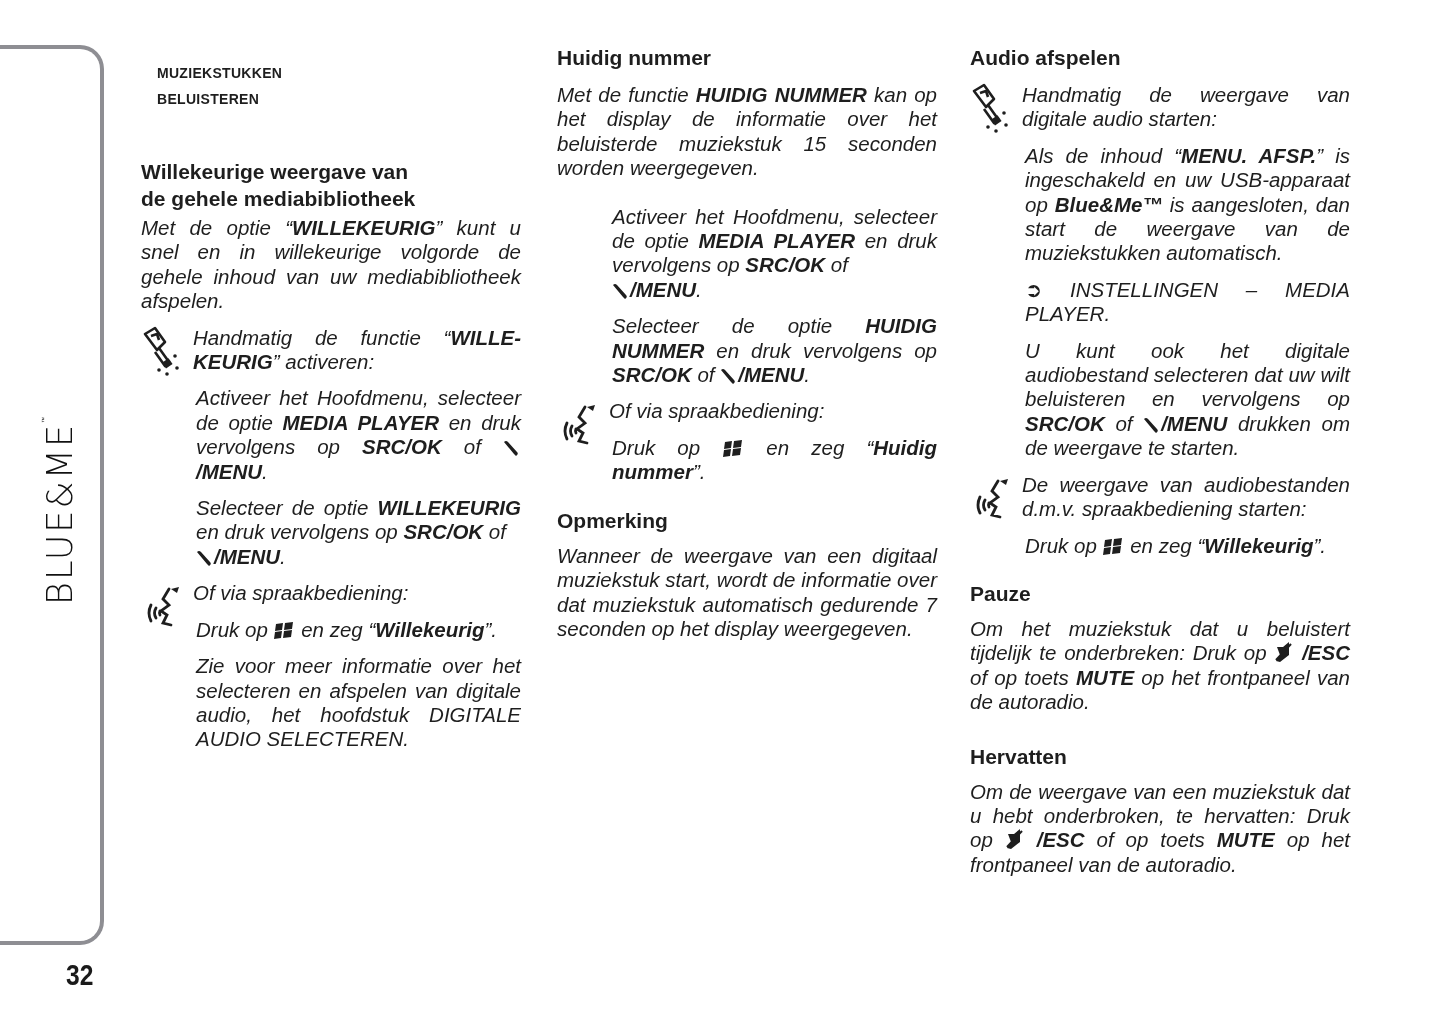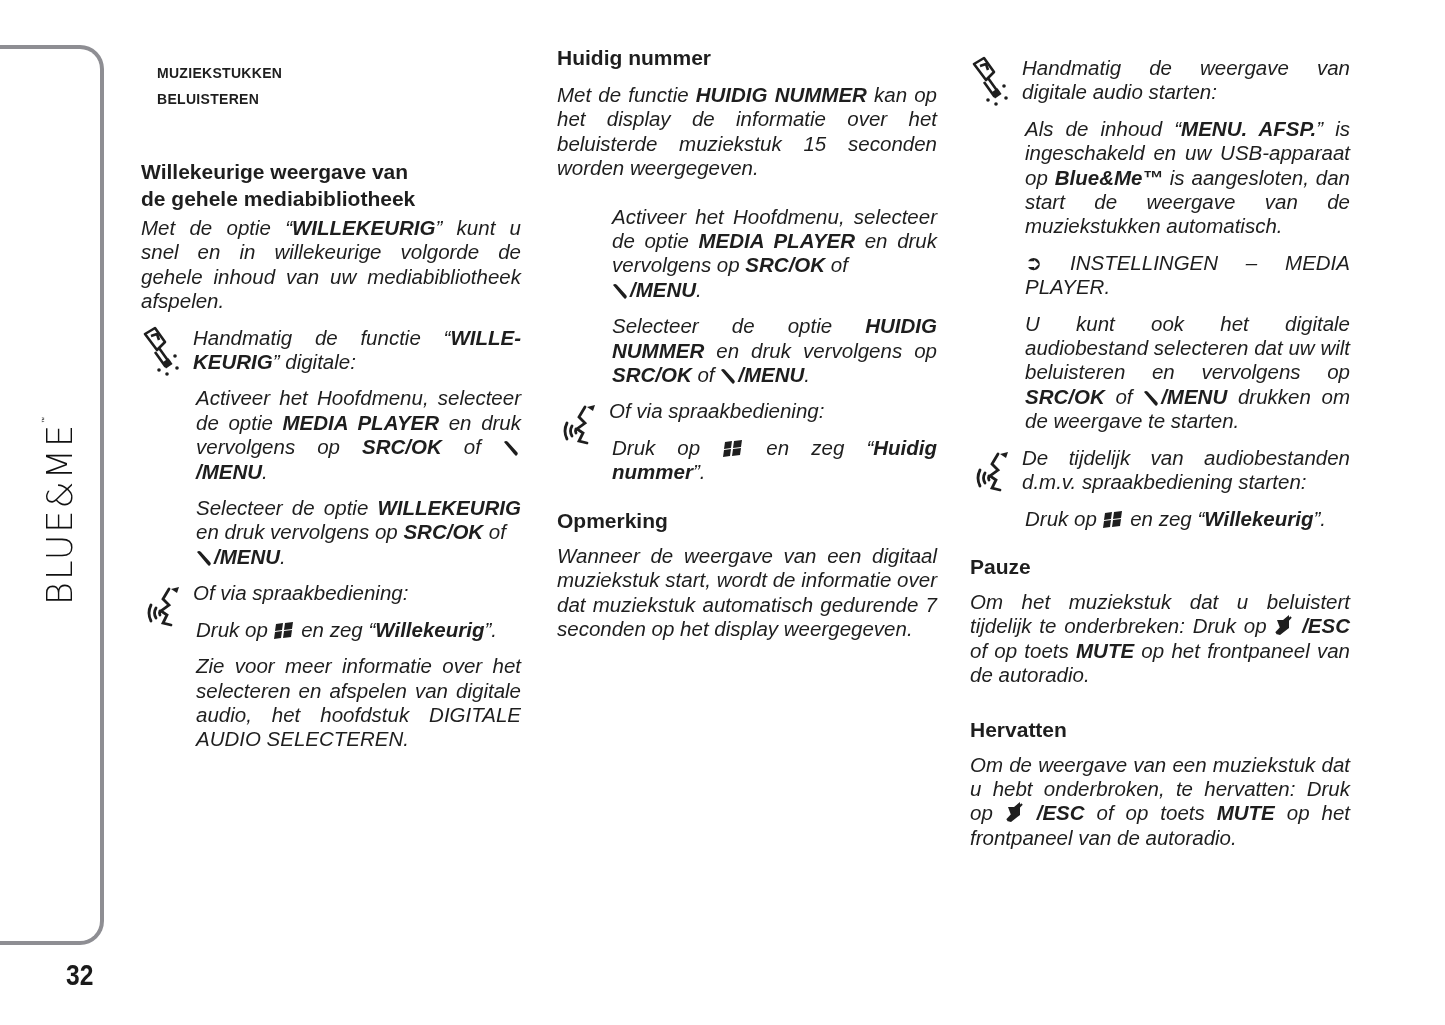--- a/index.html
+++ b/index.html
@@ -60,21 +60,21 @@
           <path d="M18 22 L28 36 L24 40 L14 26"></path>
         </g>
         <rect x="22" y="34" width="8" height="7" fill="#1e1e1e" transform="rotate(-35 26 37)"></rect>
         <g fill="#1e1e1e">
           <circle cx="18" cy="44" r="1.8"></circle>
           <circle cx="34" cy="30" r="1.8"></circle>
           <circle cx="36" cy="42" r="1.8"></circle>
           <circle cx="26" cy="48" r="1.8"></circle>
         </g>
       </svg>
-    <p class="p"><span>Handmatig de functie “</span><b>WILLE­KEURIG</b><span>” digitale:</span></p>
+    <p class="p"><span>Handmatig de functie “</span><b>WILLE­KEURIG</b><span>” activeren:</span></p>
   </div>
   <div class="gap-s"></div>
   <p class="p indent"><span>Activeer het Hoofdmenu, selecteer de optie </span><b>MEDIA PLAYER</b><span> en druk vervolgens op </span><b>SRC/OK</b><span> of </span><svg class="inline-ic" width="18" height="18" viewBox="0 0 18 18">
         <path d="M1 3 Q3 1 5 3 L14 13 Q16 15 13 17 L11 15 Z" fill="#1e1e1e"></path>
       </svg><b>/MENU</b><span>.</span></p>
   <div class="gap-s"></div>
   <p class="p indent"><span>Selecteer de optie </span><b>WILLEKEURIG</b><span> en druk vervolgens op </span><b>SRC/OK</b><span> of </span><br><svg class="inline-ic" width="18" height="18" viewBox="0 0 18 18">
         <path d="M1 3 Q3 1 5 3 L14 13 Q16 15 13 17 L11 15 Z" fill="#1e1e1e"></path>
       </svg><b>/MENU</b><span>.</span></p>
   <div class="gap-s"></div>
@@ -126,20 +126,21 @@
     <p class="p" style="margin-left:3px"><span>Druk op </span><svg class="inline-ic" width="22" height="18" viewBox="0 0 22 18">
           <path d="M3 2 L10 1 L9 8 L2 9 Z M12 1 L20 0 L19 7 L11 8 Z M2 10 L9 9 L8 16 L1 17 Z M11 9 L19 8 L18 15 L10 16 Z" fill="#1e1e1e"></path>
         </svg><span> en zeg “</span><b>Huidig nummer</b><span>”.</span></p>
   </div>
   <div class="gap-m"></div>
   <h2 class="h-sub">Opmerking</h2>
   <p class="p" style="margin-top:10px">Wanneer de weergave van een digitaal muziekstuk start, wordt de informatie over dat muziekstuk automatisch gedurende 7 seconden op het display weergegeven.</p>
 </div>
 
 <div class="col col3">
+  <h2 class="h-sub">Audio afspelen</h2>
   <div style="height:12px"></div>
   <div class="icon-row">
     <svg class="ic" viewBox="0 0 44 50">
         <g fill="none" stroke="#1e1e1e" stroke-width="2.6" stroke-linejoin="round">
           <path d="M4 8 L14 2 L24 16 L16 24 Z"></path>
           <path d="M10 10 l6 -2 l2 6"></path>
           <path d="M18 22 L28 36 L24 40 L14 26"></path>
         </g>
         <rect x="22" y="34" width="8" height="7" fill="#1e1e1e" transform="rotate(-35 26 37)"></rect>
         <g fill="#1e1e1e">
@@ -163,21 +164,21 @@
   <div class="icon-row">
     <svg class="ic" viewBox="0 0 44 50" style="top:2px">
         <g fill="none" stroke="#1e1e1e" stroke-width="2.8" stroke-linecap="round">
           <path d="M28 6 L22 16 L28 22 L20 28 L26 32 L22 40 L30 42"></path>
           <path d="M10 22 Q6 30 10 38"></path>
           <path d="M15 25 Q12 30 15 35"></path>
           <path d="M19 28 Q18 30 19 32"></path>
         </g>
         <path d="M30 6 L38 4 L36 10 Z" fill="#1e1e1e"></path>
       </svg>
-    <p class="p">De tijdelijk van audiobestanden d.m.v. spraakbediening starten:</p>
+    <p class="p">De weergave van audiobestanden d.m.v. spraakbediening starten:</p>
     <div class="gap-s"></div>
     <p class="p" style="margin-left:3px"><span>Druk op </span><svg class="inline-ic" width="22" height="18" viewBox="0 0 22 18">
           <path d="M3 2 L10 1 L9 8 L2 9 Z M12 1 L20 0 L19 7 L11 8 Z M2 10 L9 9 L8 16 L1 17 Z M11 9 L19 8 L18 15 L10 16 Z" fill="#1e1e1e"></path>
         </svg><span> en zeg “</span><b>Willekeurig</b><span>”.</span></p>
   </div>
   <div class="gap-m"></div>
   <h2 class="h-sub">Pauze</h2>
   <p class="p" style="margin-top:10px"><span>Om het muziekstuk dat u beluistert tijdelijk te onderbreken: Druk op </span><svg class="inline-ic" width="20" height="22" viewBox="0 0 20 22">
         <path d="M3 6 L9 6 L15 1 L15 14 L6 21 L2 20 L6 14 Z" fill="#1e1e1e"></path>
         <path d="M2 19 L17 3" stroke="#1e1e1e" stroke-width="2"></path>

